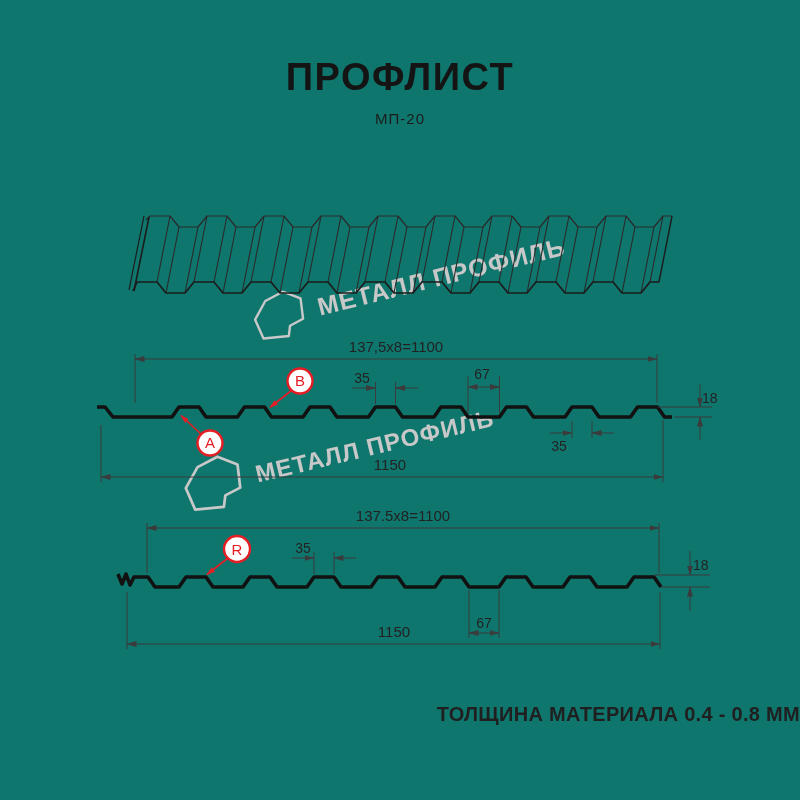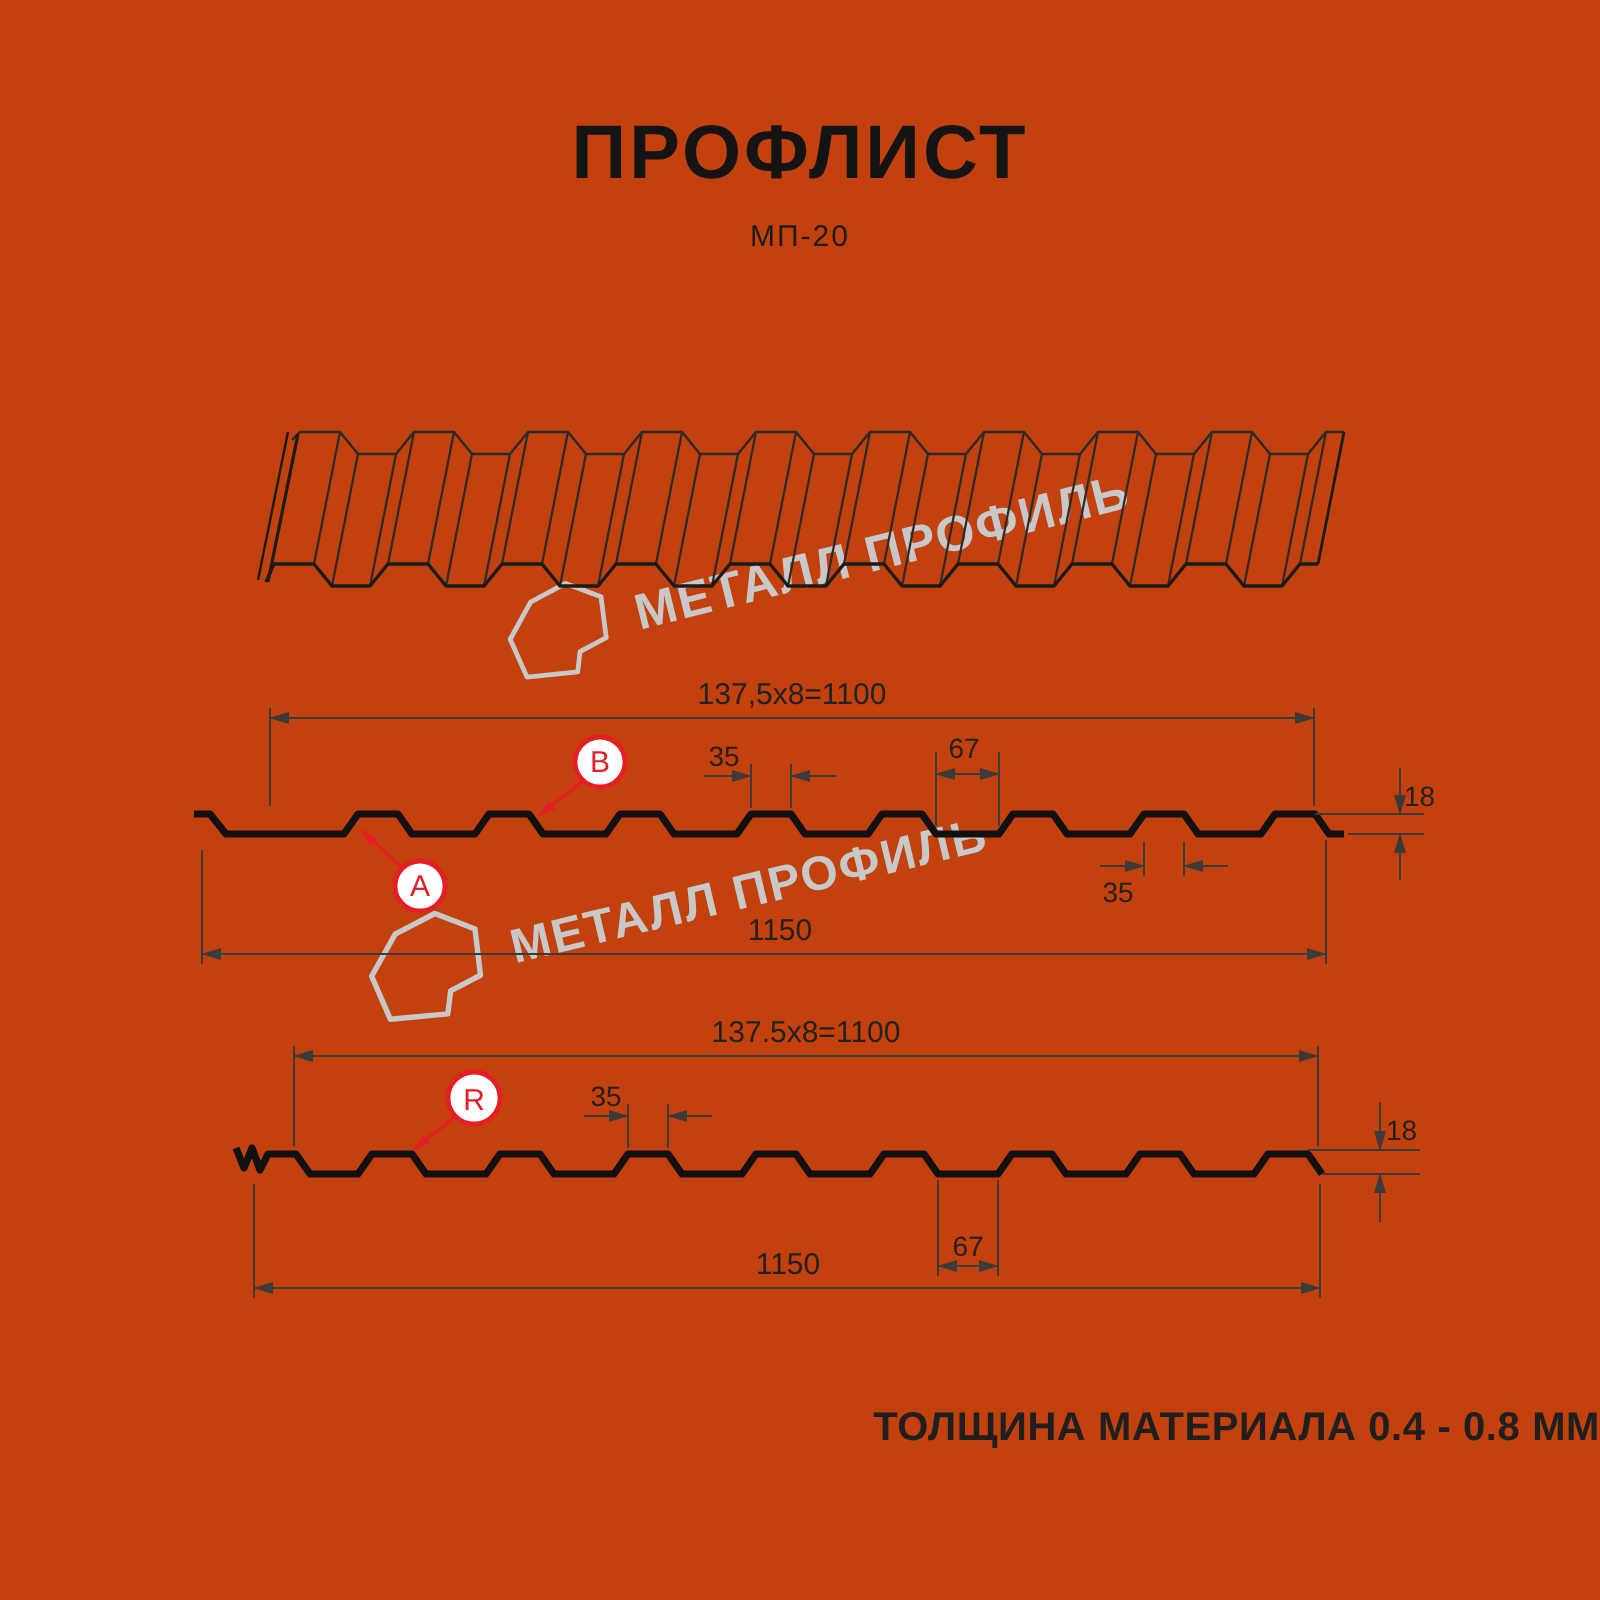--- a/index.html
+++ b/index.html
@@ -1,16 +1,16 @@
 <!DOCTYPE html>
 <html><head>
 <meta charset="utf-8">
 <style>
   html,body{margin:0;padding:0;background:#fff;}
-  .page{position:relative;width:800px;height:800px;background:#c2410c;overflow:hidden;
+  .page{position:relative;width:800px;height:800px;background:#0f766e;overflow:hidden;
         font-family:"Liberation Sans",sans-serif;}
   .title{position:absolute;top:56px;left:0;width:100%;text-align:center;
          font-size:38px;font-weight:800;letter-spacing:1.5px;color:#141414;}
   .subtitle{position:absolute;top:110px;left:0;width:100%;text-align:center;
             font-size:15px;font-weight:400;letter-spacing:1px;color:#1c1c1c;}
   .footer{position:absolute;top:703px;left:0;width:100%;text-align:right;
           font-size:20px;font-weight:600;letter-spacing:.3px;color:#1f1f1f;}
   .wm{position:absolute;display:flex;align-items:center;gap:10px;color:#c8c8c8;
       font-weight:bold;letter-spacing:1px;white-space:nowrap;z-index:1;transform-origin:0 50%;}
   .wm1{left:250px;top:297px;font-size:25px;transform:rotate(-14deg);}

